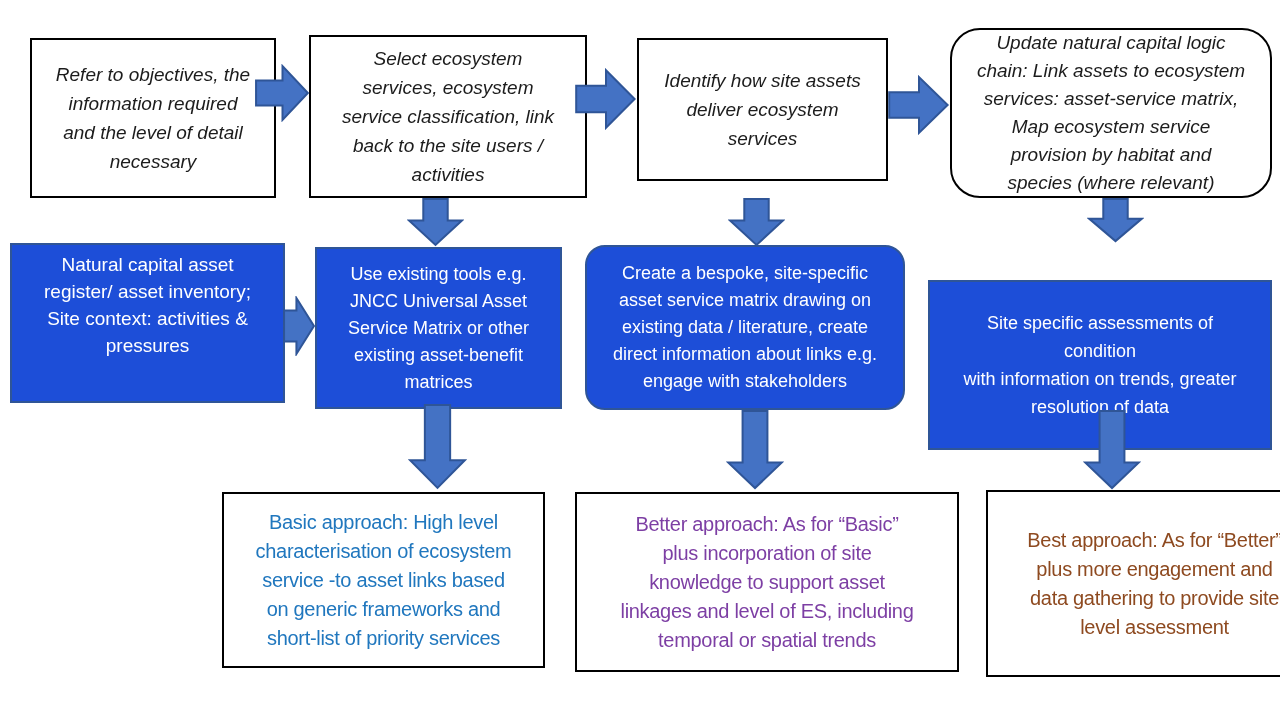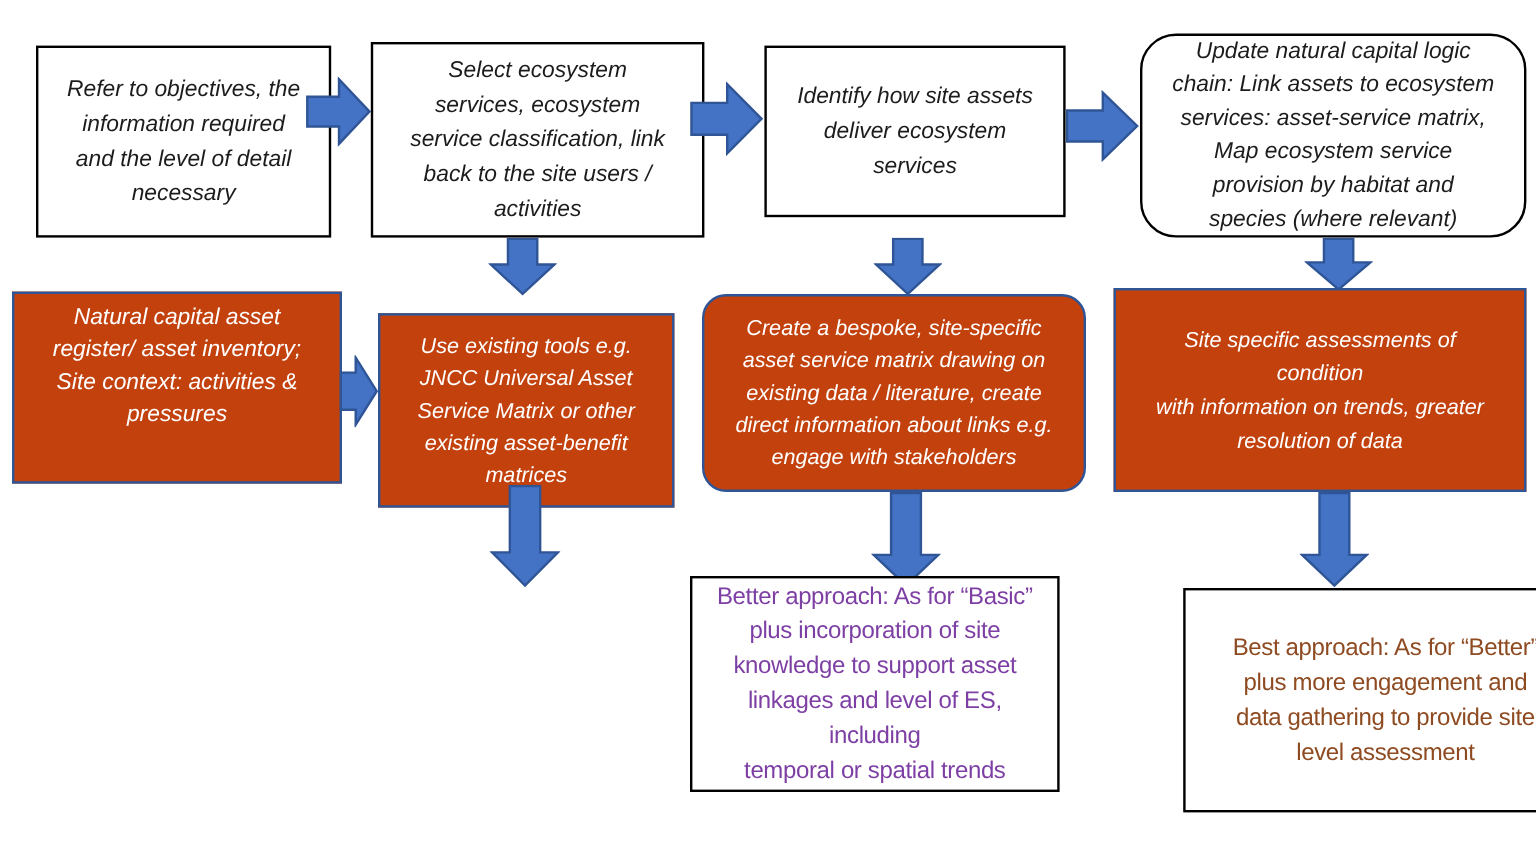--- a/index.html
+++ b/index.html
@@ -13,25 +13,25 @@
     text-align:center;
   }
   .box .txt { white-space:pre-line; width:100%; }
   .top-box {
     background:#ffffff; border:2px solid #000000;
     font-style:italic; color:#1c1c1c;
     font-size:19px; line-height:29px; padding:4px 8px;
   }
   .top-box.t4 { line-height:28px; padding:2px 6px;border-radius:30px; }
   .blue-box {
-    background:#c2410c; border:2px solid #2F5597;
-    color:#ffffff; font-size:18px; line-height:27px; padding:4px 22px;font-style:italic;
+    background:#1d4ed8; border:2px solid #2F5597;
+    color:#ffffff; font-size:18px; line-height:27px; padding:4px 22px;
   }
   .blue-box.b1 { padding-bottom:40px; font-size:19px; }
-  .blue-box.b4 { line-height:28px; }
+  .blue-box.b4 { line-height:28px;margin-top:40px; }
   .bottom-box {
     background:#ffffff; border:2px solid #000000;
     font-size:20px; line-height:29px; letter-spacing:-0.3px; padding:4px 6px;
   }
   .arrow { position:absolute; display:block; }
   .arrow polygon { fill:#4472C4; stroke:#2F5597; stroke-width:2; vector-effect:non-scaling-stroke; }
 </style>
 </head>
 <body>
 
@@ -87,21 +87,21 @@
     <polygon points="16,1 40,1 40,22 54,22 28,46 2,22 16,22"></polygon>
   </svg>
 
   <div class="box blue-box b1" style="left:10px; top:243px; width:275px; height:160px;">
     <span class="txt">Natural capital asset
 register/ asset inventory;
 Site context: activities &amp;
 pressures</span>
   </div>
 
-  <div class="box blue-box" style="left:315px; top:261px; width:247px; height:162px;">
+  <div class="box blue-box" style="left:315px; top:247px; width:247px; height:162px;">
     <span class="txt">Use existing tools e.g.
 JNCC Universal Asset
 Service Matrix or other
 existing asset-benefit
 matrices</span>
   </div>
 
   <div class="box blue-box" style="left:585px; top:245px; width:320px; height:165px;border-radius:20px;">
     <span class="txt">Create a bespoke, site-specific
 asset service matrix drawing on
@@ -123,22 +123,29 @@
   <svg class="arrow" style="left:408px; top:404px; width:59px; height:86px;" viewBox="0 0 56 84" preserveAspectRatio="none">
     <polygon points="16,1 40,1 40,55 54,55 28,82 2,55 16,55"></polygon>
   </svg>
   <svg class="arrow" style="left:726px; top:410px; width:58px; height:80px;" viewBox="0 0 56 84" preserveAspectRatio="none">
     <polygon points="16,1 40,1 40,55 54,55 28,82 2,55 16,55"></polygon>
   </svg>
   <svg class="arrow" style="left:1083px; top:410px; width:58px; height:80px;" viewBox="0 0 56 84" preserveAspectRatio="none">
     <polygon points="16,1 40,1 40,55 54,55 28,82 2,55 16,55"></polygon>
   </svg>
 
+  <div class="box bottom-box" style="left:222px; top:492px; width:323px; height:176px;">
+    <span class="txt" style="color: rgb(32, 119, 190);">Basic approach: High level
+characterisation of ecosystem
+service -to asset links based
+on generic frameworks and
+short-list of priority services</span>
+  </div>
 
-  <div class="box bottom-box" style="left:575px; top:480px; width:308px; height:180px;">
+  <div class="box bottom-box" style="left:575px; top:492px; width:384px; height:180px;">
     <span class="txt" style="color: rgb(125, 63, 164);">Better approach: As for “Basic”
 plus incorporation of site
 knowledge  to support asset
 linkages and level of ES, including
 temporal or spatial  trends</span>
   </div>
 
   <div class="box bottom-box" style="left:986px; top:490px; width:337px; height:187px;">
     <span class="txt" style="color: rgb(142, 74, 32);">Best approach: As for “Better”
 plus more engagement and

